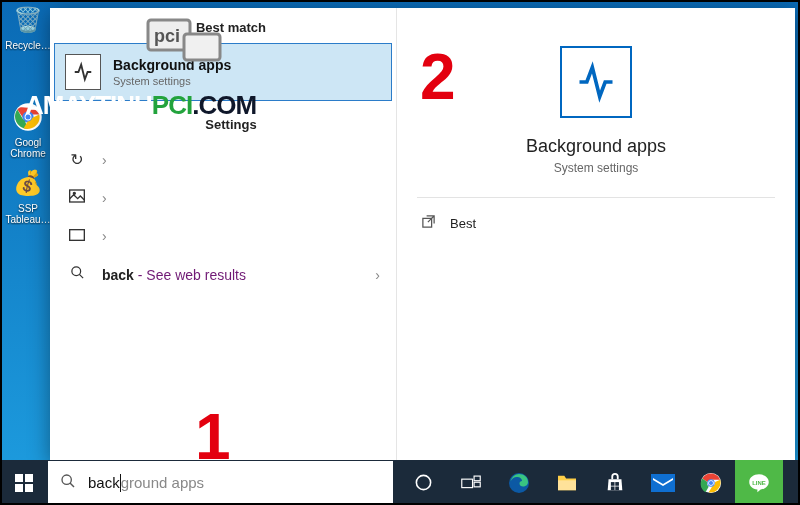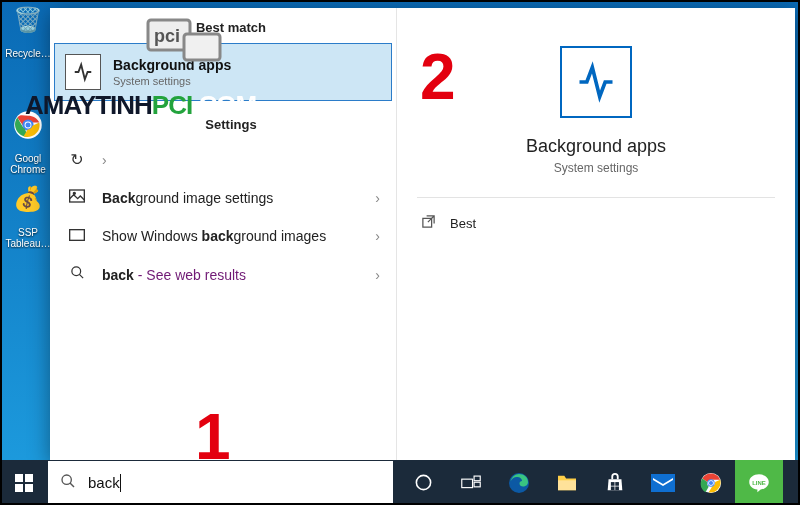--- a/index.html
+++ b/index.html
@@ -3,26 +3,26 @@
 <meta charset="utf-8">
 <style>
 * { margin: 0; padding: 0; box-sizing: border-box; font-family: "Segoe UI", Arial, sans-serif; }
 body { width: 800px; height: 505px; overflow: hidden; position: relative; background: #1a8dd8; }
 
 .desktop { position: absolute; inset: 0; background: linear-gradient(180deg, #0a6ab5 0%, #1e9ee0 100%); }
 
 .desktop-icons { position: absolute; top: 0; left: 4px; width: 50px; display: flex; flex-direction: column; gap: 2px; z-index: 1; }
 .d-icon { width: 48px; display: flex; flex-direction: column; align-items: center; cursor: pointer; padding: 2px 0; }
 .d-icon-img { width: 36px; height: 36px; display: flex; align-items: center; justify-content: center; font-size: 24px; }
-.d-icon-label { color: #fff; font-size: 10px; text-align: center; text-shadow: 0 1px 2px rgba(0,0,0,.8); line-height: 1.1; margin-top: 10px; overflow: hidden; max-height: 22px; }
+.d-icon-label { color: #fff; font-size: 10px; text-align: center; text-shadow: 0 1px 2px rgba(0,0,0,.8); line-height: 1.1; margin-top: 2px; overflow: hidden; max-height: 22px; }
 
 .watermark { position: absolute; top: 90px; left: 25px; z-index: 5; pointer-events: none; font-size: 26px; font-weight: 900; letter-spacing: -1px; }
-.watermark .p1 { color: #0f172a; }
+.watermark .p1 { color: #ffffff; }
 .watermark .p2 { color: #23a33d; }
-.watermark .p3 { color: #ffffff; }
+.watermark .p3 { color: #0f172a; }
 
 .annotation { position: absolute; font-size: 64px; font-weight: 700; color: #e3000f; z-index: 50; pointer-events: none; font-family: Arial, sans-serif; }
 .ann1 { top: 400px; left: 195px; }
 .ann2 { top: 40px; left: 420px; }
 
 .search-flyout { position: absolute; top: 8px; left: 50px; width: 745px; height: 452px; background: #fff; display: flex; z-index: 3; box-shadow: 0 5px 20px rgba(0,0,0,.4); }
 
 .fly-left { width: 347px; border-right: 1px solid #e5e5e5; display: flex; flex-direction: column; padding-top: 4px; }
 .fly-right { flex: 1; display: flex; flex-direction: column; align-items: center; }
 
@@ -139,31 +139,29 @@
     </div>
 
     <div class="result-row">
       <span class="r-icon">
         <svg width="16" height="14" viewBox="0 0 24 20" fill="none" stroke="#333" stroke-width="2">
             <rect x="1" y="1" width="22" height="18"></rect>
             <path d="M1 14l6-6 6 6 4-4 6 6"></path>
             <circle cx="8" cy="6" r="1.5" fill="#333"></circle>
           </svg>
       </span>
-      <span class="r-text"><b><span>Back</span></b><span>ground image settings</span></span>
       <span class="r-chev">›</span>
     </div>
 
     <div class="result-row">
       <span class="r-icon">
         <svg width="16" height="12" viewBox="0 0 24 18" fill="none" stroke="#333" stroke-width="2">
             <rect x="1" y="1" width="22" height="16"></rect>
           </svg>
       </span>
-      <span class="r-text"><span>Show Windows </span><b><span>back</span></b><span>ground images</span></span>
       <span class="r-chev">›</span>
     </div>
 
 
     <div class="result-row">
       <span class="r-icon">
         <svg width="15" height="15" viewBox="0 0 24 24" fill="none" stroke="#333" stroke-width="2">
             <circle cx="10" cy="10" r="7"></circle>
             <path d="M21 21l-6-6"></path>
           </svg>
@@ -205,20 +203,21 @@
   </div>
   <div class="tb-search">
     <span class="s-icon">
       <svg width="16" height="16" viewBox="0 0 24 24" fill="none" stroke="#555" stroke-width="2">
           <circle cx="10" cy="10" r="7"></circle>
           <path d="M21 21l-6-6"></path>
         </svg>
     </span>
     <span style="font-size:15px;color:#111">back</span>
       <span style="font-size:15px;color:#111;border-left:1px solid #111;height:18px;display:inline-block"></span>
+    <input class="tb-search-input" placeholder="ground apps" style="">
   </div>
   <div class="tb-icons">
     <div class="tb-icon">
       <svg width="19" height="19" viewBox="0 0 24 24" fill="none" stroke="#fff" stroke-width="2">
           <circle cx="12" cy="12" r="9"></circle>
         </svg>
     </div>
     <div class="tb-icon">
       <svg width="20" height="16" viewBox="0 0 26 20" fill="none" stroke="#fff" stroke-width="1.5">
           <rect x="1" y="5" width="14" height="11"></rect>

